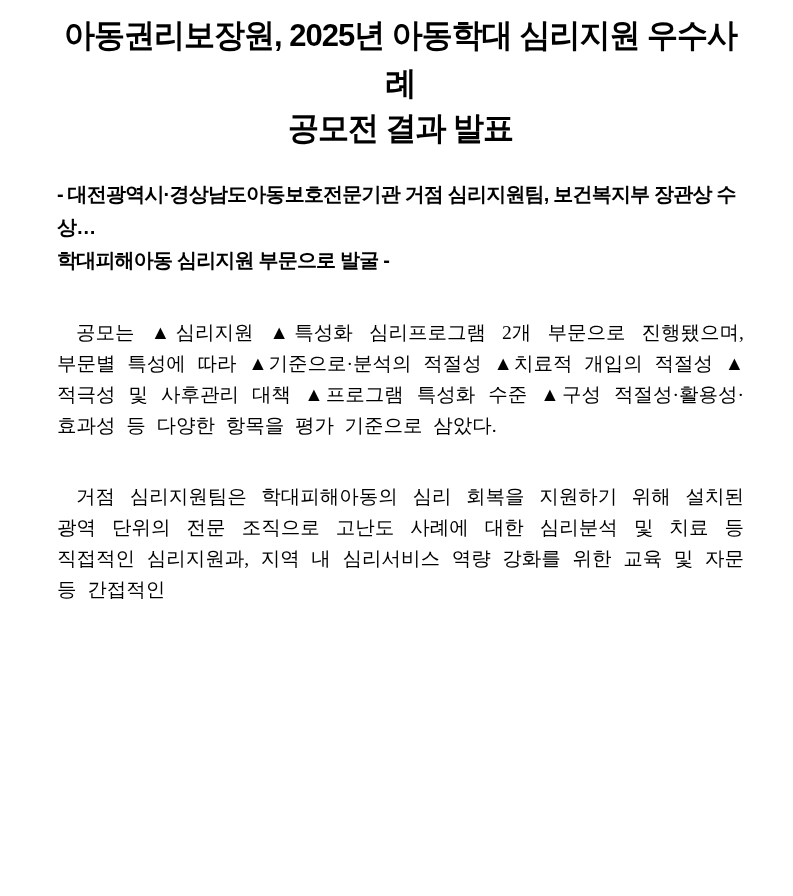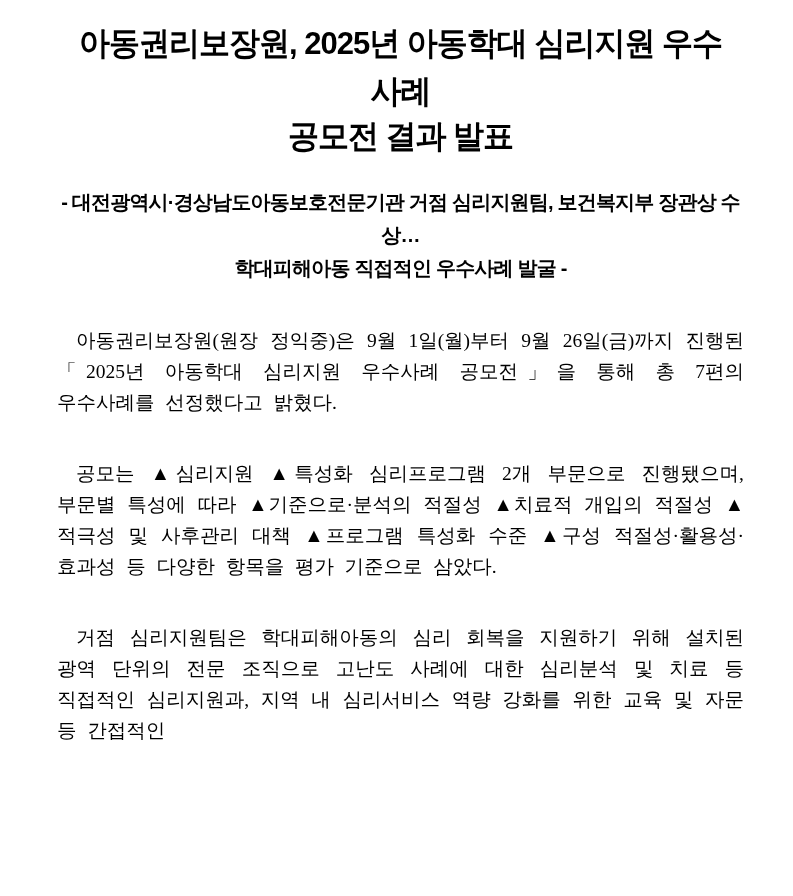--- a/index.html
+++ b/index.html
@@ -14,36 +14,35 @@
     height: 896px;
     margin: 0;
     background: #ffffff;
     color: #000000;
     overflow: hidden;
     box-sizing: border-box;
     padding: 10px 49px 0 57px;
   }
   
   .doc-title {
-    margin: 12px;
+    margin: 4px;
     text-align: center;
     font-family: "Liberation Sans", sans-serif;
     font-weight: 800;
     font-size: 31px;
     line-height: 46px;
     letter-spacing: -1px;
     color: #000000;
   }
   .doc-title .line {
     display: block;
     transform: scaleY(1.04);
   }
   .doc-subtitle {
     margin: 26px 0 0 0;
-    text-align: center;
     font-family: "Liberation Sans", sans-serif;
     font-weight: 700;
     font-size: 20px;
     line-height: 33px;
     letter-spacing: -0.8px;
     color: #000000;
   }
   .doc-subtitle .line {
     display: block;
   }
@@ -71,22 +70,21 @@
 
 <div class="page">
 
   <h1 class="doc-title">
     <span class="line">아동권리보장원, 2025년 아동학대 심리지원 우수사례</span>
     <span class="line">공모전 결과 발표</span>
   </h1>
 
   <h2 class="doc-subtitle">
     <span class="line">- 대전광역시·경상남도아동보호전문기관 거점 심리지원팀, 보건복지부 장관상 수상…</span>
-    <span class="line">학대피해아동 직접적인 우수사례 발굴 -</span>
+    <span class="line">학대피해아동 심리지원 부문으로 발굴 -</span>
   </h2>
 
   <div class="doc-body">
-    <p>아동권리보장원(원장 정익중)은 9월 1일(월)부터 9월 26일(금)까지 진행된 「2025년 아동학대 심리지원 우수사례 공모전」을 통해 총 7편의 우수사례를 선정했다고 밝혔다.</p>
     <p>공모는 ▲심리지원 ▲특성화 심리프로그램 2개 부문으로 진행됐으며, 부문별 특성에 따라 ▲기준으로·분석의 적절성 ▲치료적 개입의 적절성 ▲적극성 및 사후관리 대책 ▲프로그램 특성화 수준 ▲구성 적절성·활용성·효과성 등 다양한 항목을 평가 기준으로 삼았다.</p>
     <p>거점 심리지원팀은 학대피해아동의 심리 회복을 지원하기 위해 설치된 광역 단위의 전문 조직으로 고난도 사례에 대한 심리분석 및 치료 등 직접적인 심리지원과, 지역 내 심리서비스 역량 강화를 위한 교육 및 자문 등 간접적인</p>
   </div>
 
 </div>
 
 </body></html>

